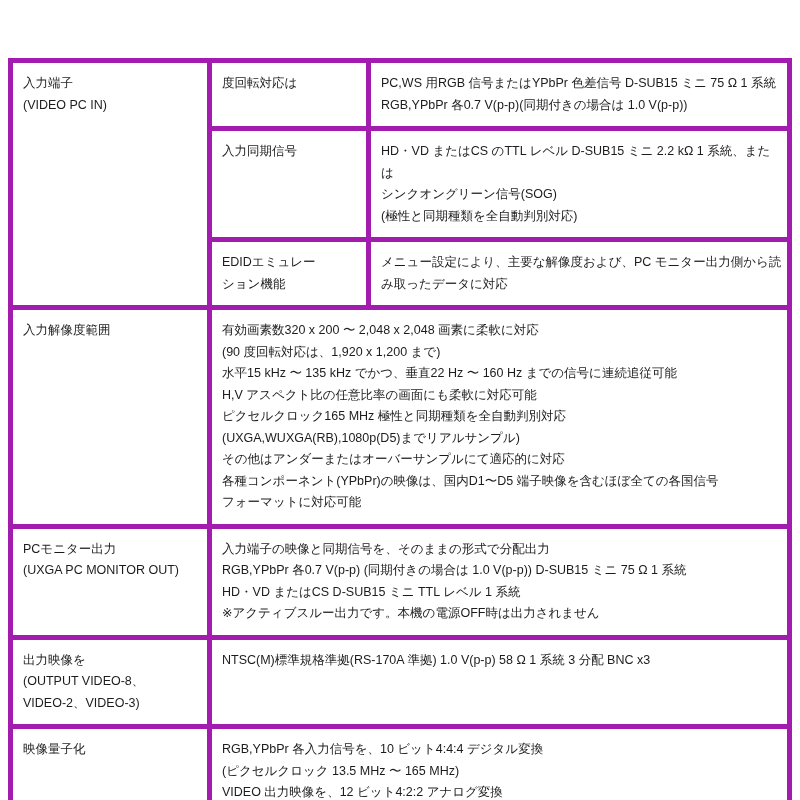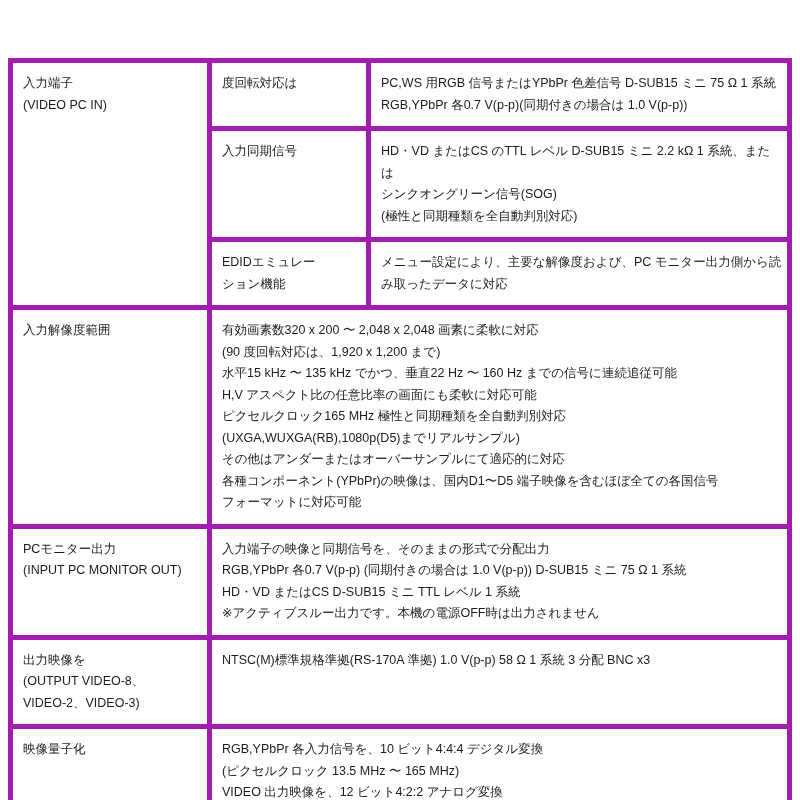--- a/index.html
+++ b/index.html
@@ -94,21 +94,21 @@
           <span class="line">(UXGA,WUXGA(RB),1080p(D5)までリアルサンプル)</span>
           <span class="line">その他はアンダーまたはオーバーサンプルにて適応的に対応</span>
           <span class="line">各種コンポーネント(YPbPr)の映像は、国内D1〜D5 端子映像を含むほぼ全ての各国信号</span>
           <span class="line">フォーマットに対応可能</span>
         </td>
       </tr>
 
       <tr>
         <td class="col-a">
           <span class="line">PCモニター出力</span>
-          <span class="line">(INPUT PC MONITOR OUT)</span>
+          <span class="line">(UXGA PC MONITOR OUT)</span>
         </td>
         <td class="col-c" colspan="2">
           <span class="line">入力端子の映像と同期信号を、そのままの形式で分配出力</span>
           <span class="line">RGB,YPbPr 各0.7 V(p-p) (同期付きの場合は 1.0 V(p-p)) D-SUB15 ミニ 75 Ω 1 系統</span>
           <span class="line">HD・VD またはCS D-SUB15 ミニ TTL レベル 1 系統</span>
           <span class="line">※アクティブスルー出力です。本機の電源OFF時は出力されません</span>
         </td>
       </tr>
 
       <tr>

